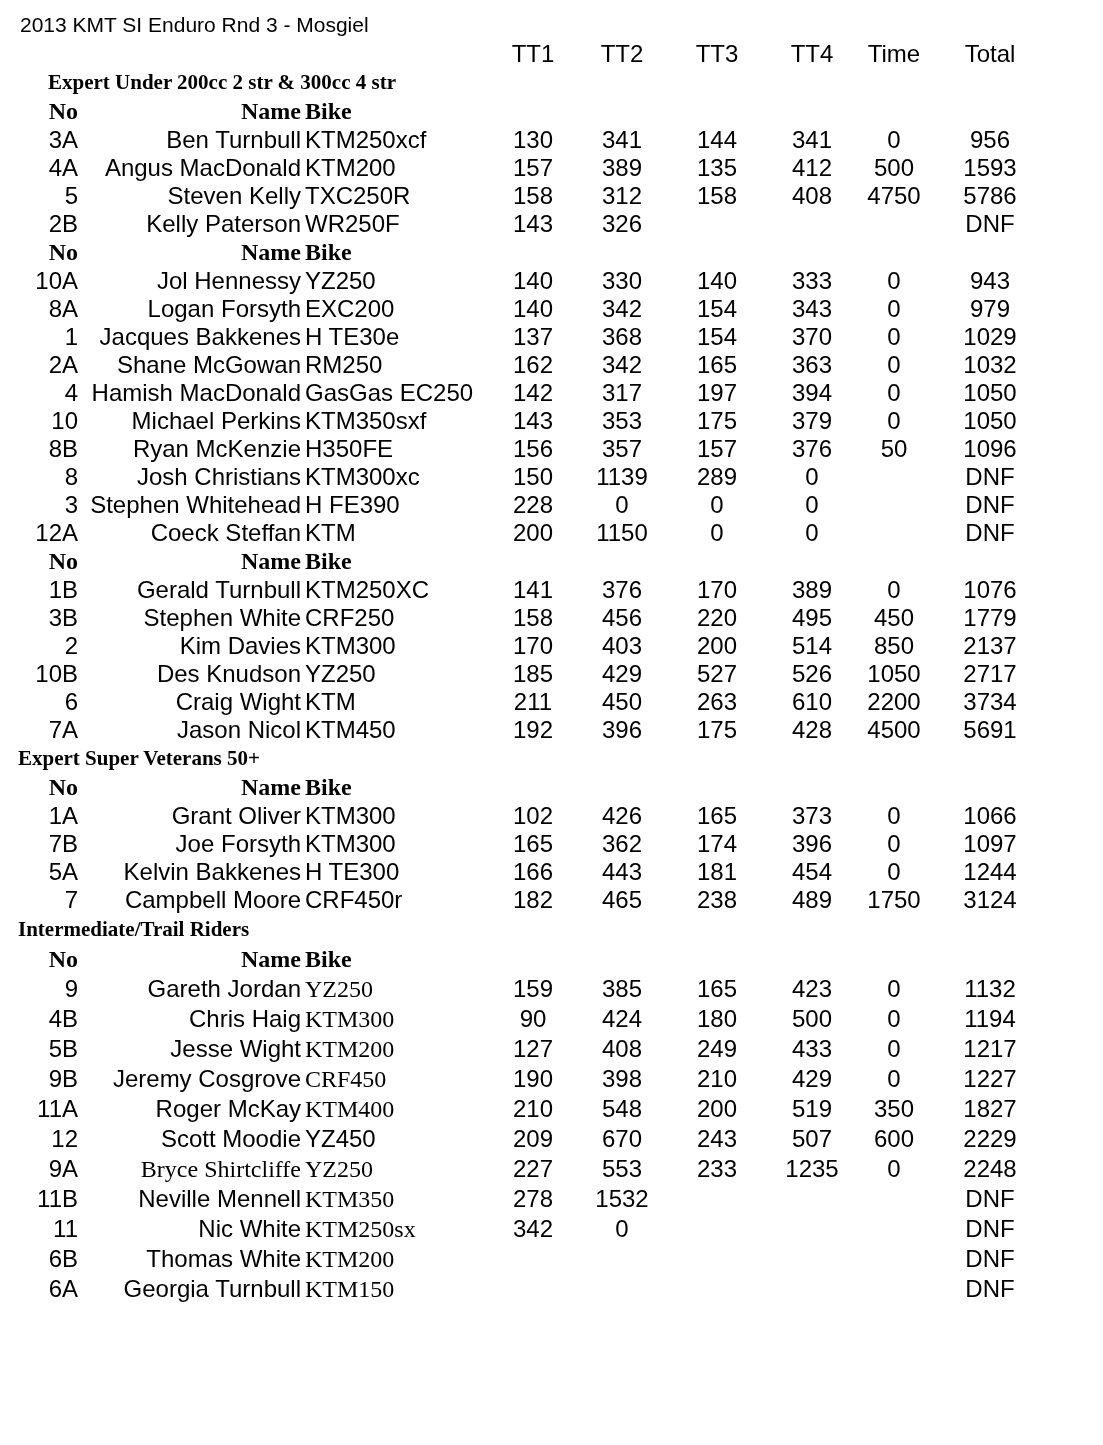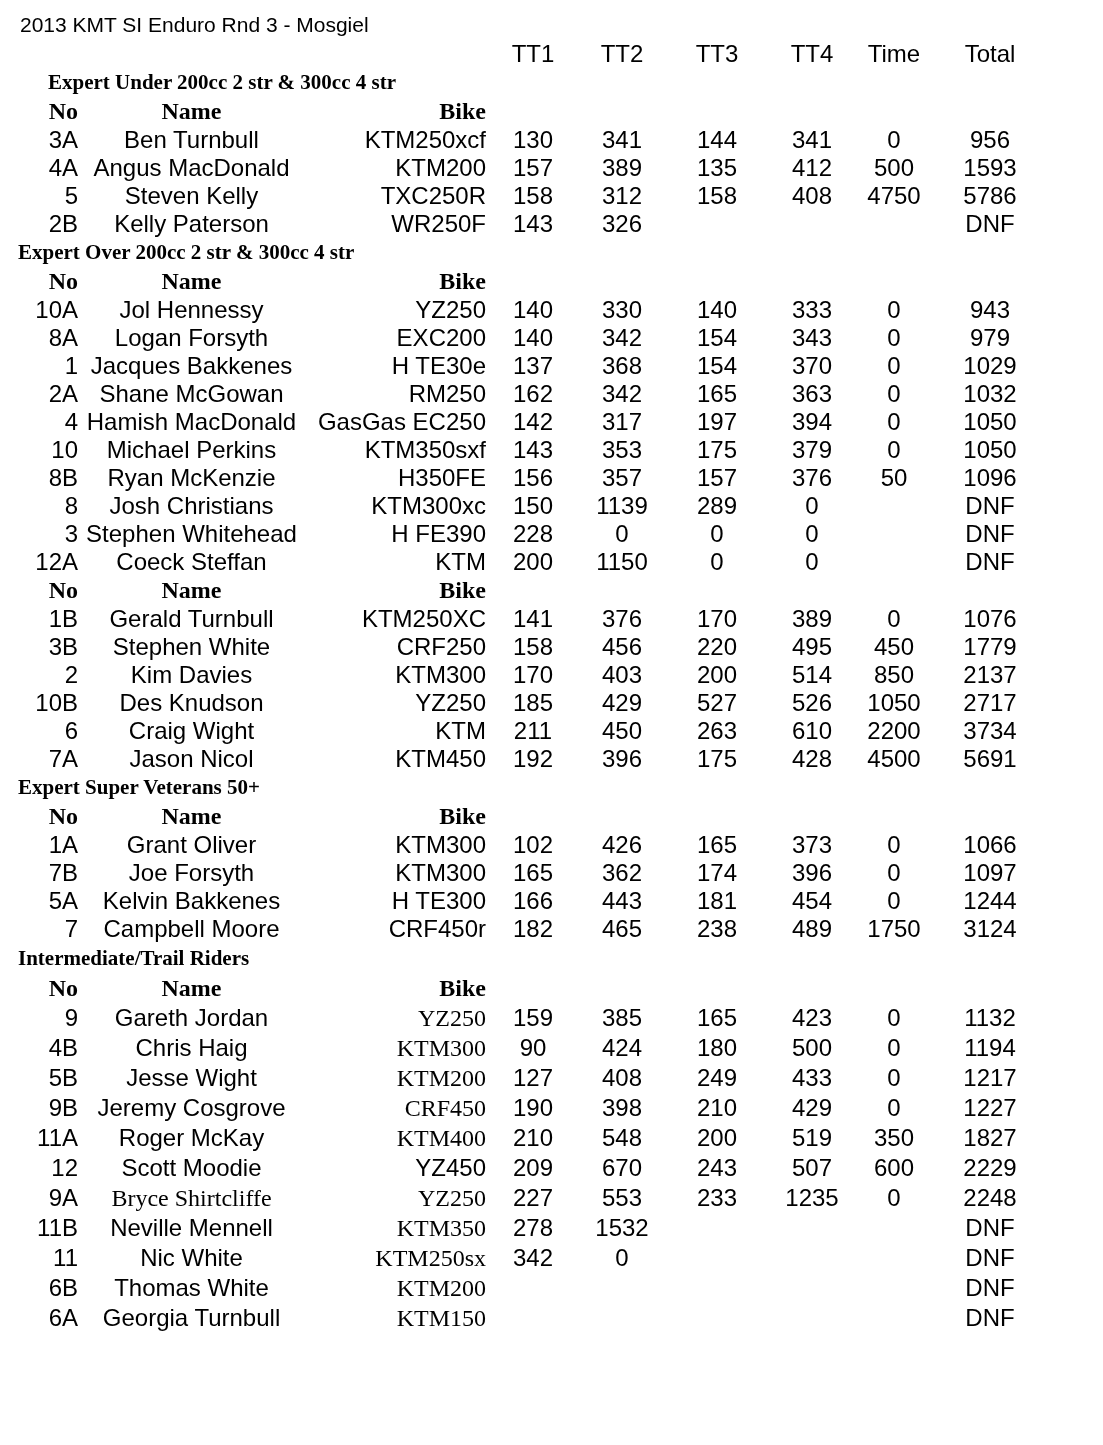--- a/index.html
+++ b/index.html
@@ -29,22 +29,22 @@
     display: grid;
     grid-template-columns: 78px 223px 185px 94px 84px 106px 84px 80px 112px;
     height: 28px;
     line-height: 28px;
     font-size: 24px;
     white-space: nowrap;
   }
   .row.wide { height: 30px; line-height: 30px; }
   .cell { overflow: visible; }
   .cell-no   { text-align: right; padding-left: 16px; }
-  .cell-name { text-align: center; padding-left: 4px; }
-  .cell-bike { text-align: right; padding-left: 4px; }
+  .cell-name { text-align: right; padding-left: 4px; }
+  .cell-bike { text-align: left; padding-left: 4px; }
   .cell-num  { text-align: center; }
   .section-header {
     height: 29px;
     line-height: 29px;
     font-family: "Liberation Serif", serif;
     font-weight: bold;
     font-size: 21px;
     padding-left: 18px;
     white-space: nowrap;
   }
@@ -128,21 +128,20 @@
         <div class="cell cell-no">2B</div>
         <div class="cell cell-name">Kelly Paterson</div>
         <div class="cell cell-bike">WR250F</div>
         <div class="cell cell-num">143</div>
         <div class="cell cell-num">326</div>
         <div class="cell cell-num"></div>
         <div class="cell cell-num"></div>
         <div class="cell cell-num"></div>
         <div class="cell cell-num">DNF</div>
       </div>
-      <div class="section-header">Expert Over 200cc 2 str &amp; 300cc 4 str</div>
       <div class="row subheader">
         <div class="cell cell-no">No</div>
         <div class="cell cell-name">Name</div>
         <div class="cell cell-bike">Bike</div>
         <div class="cell cell-num"></div>
         <div class="cell cell-num"></div>
         <div class="cell cell-num"></div>
         <div class="cell cell-num"></div>
         <div class="cell cell-num"></div>
         <div class="cell cell-num"></div>

